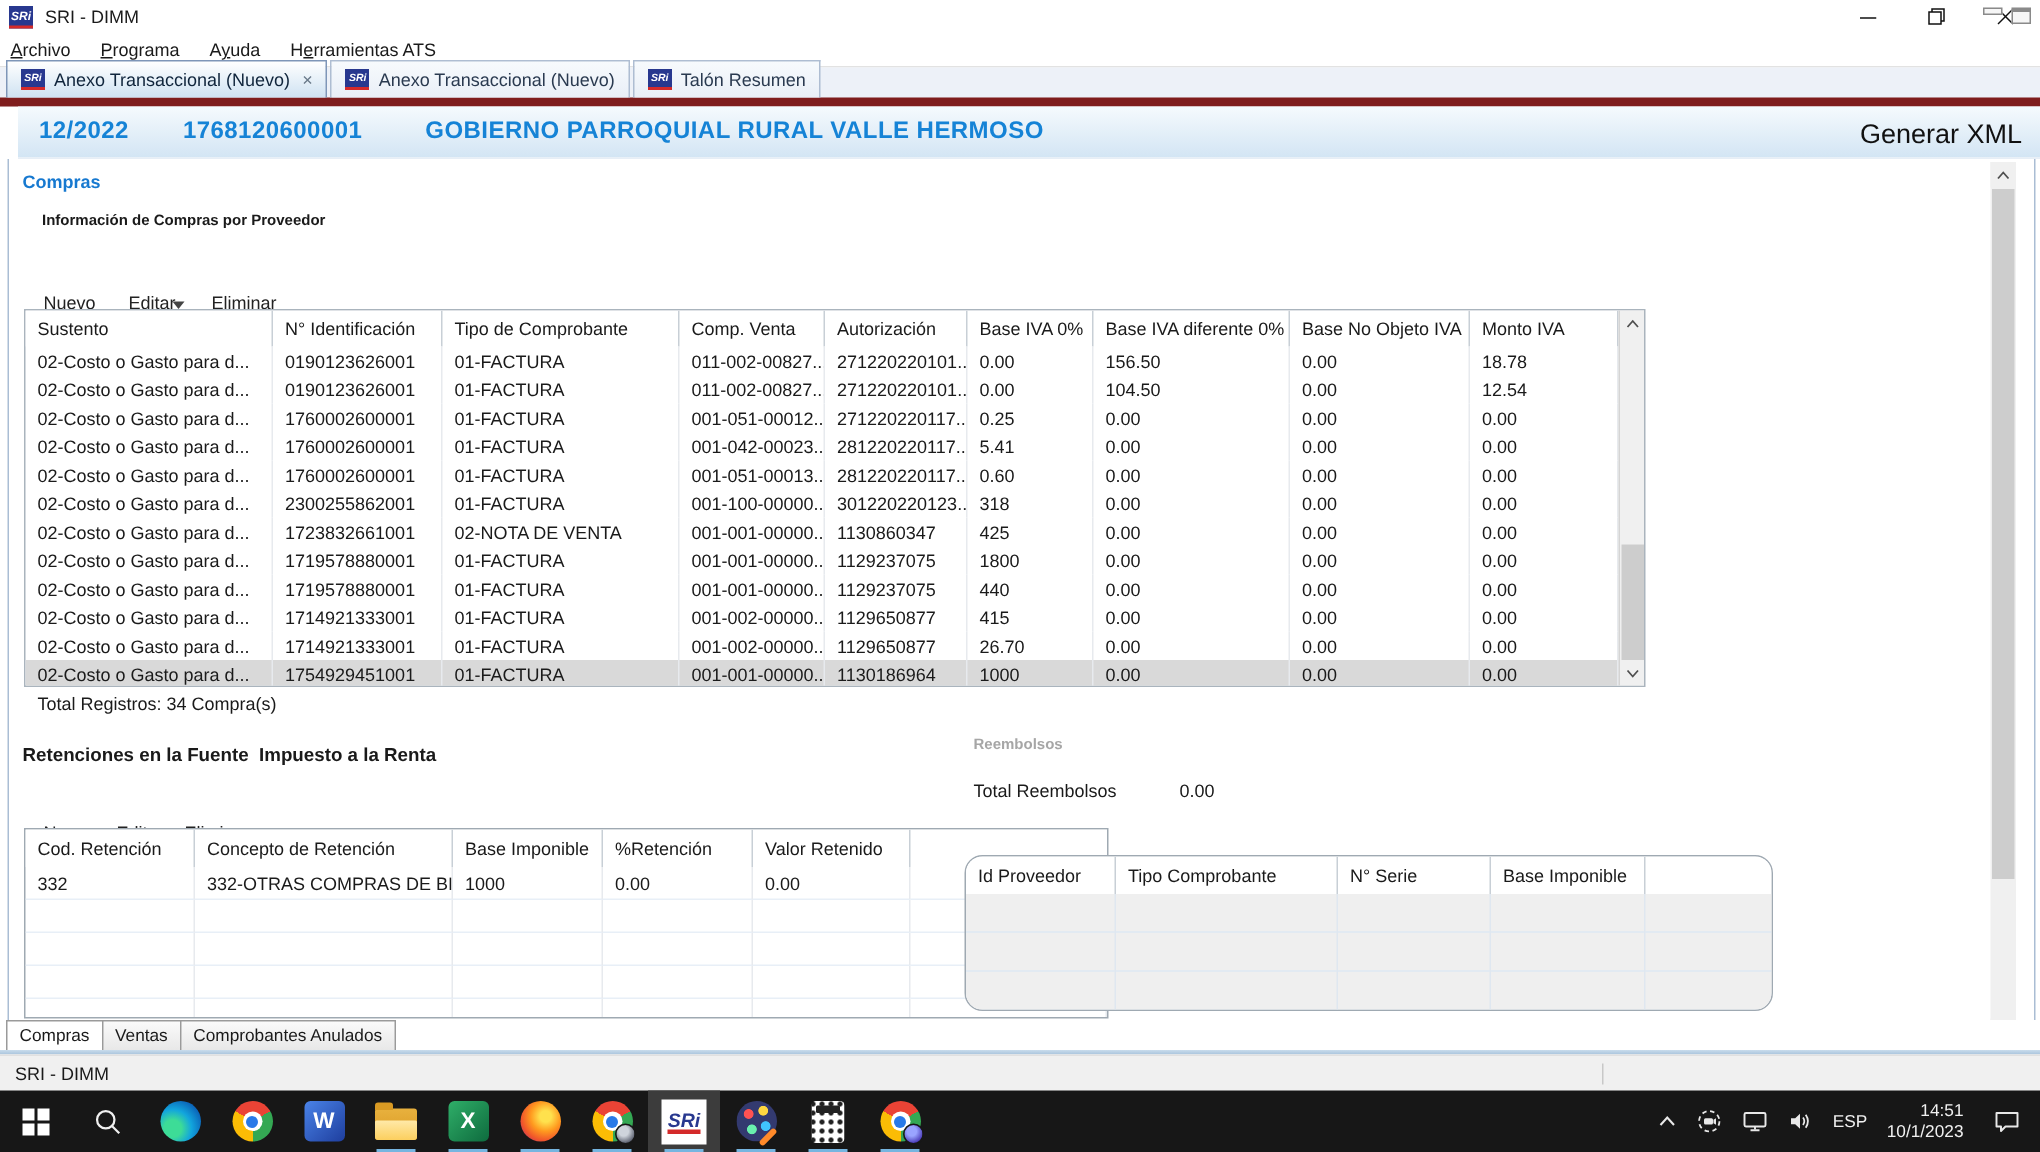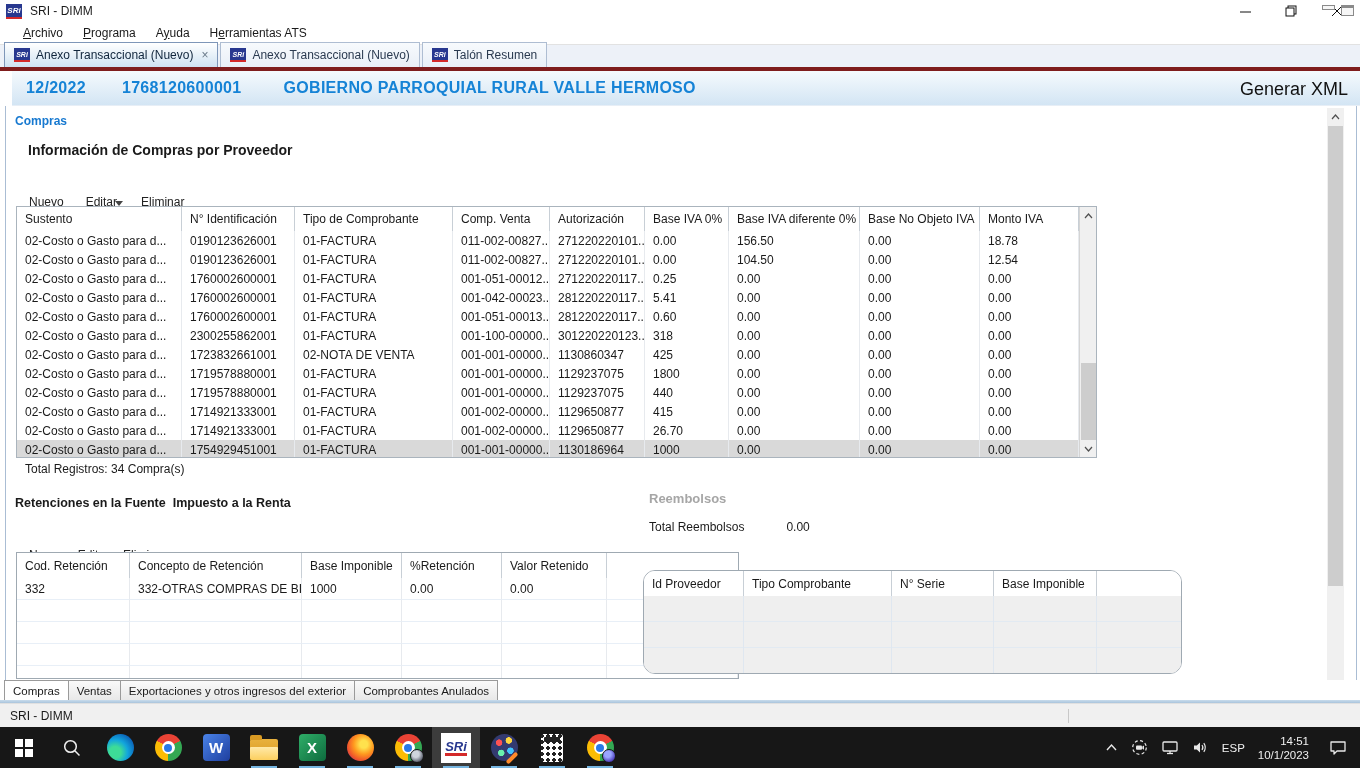--- a/index.html
+++ b/index.html
@@ -10,26 +10,26 @@
   
   .titlebar { position:absolute; top:0; left:0; right:0; height:22px; background:#fff; display:flex; align-items:center; }
   .sri-logo { width:16px; height:15px; background:#28388f; color:#fff; font-style:italic; font-weight:bold;
               font-size:8px; display:flex; align-items:center; justify-content:center; margin-left:6px;
               border-bottom:2px solid #d42a2a; }
   .win-title { margin-left:8px; font-size:12px; }
   .win-controls { margin-left:auto; display:flex; height:100%; }
   .win-btn { width:46px; height:22px; display:flex; align-items:center; justify-content:center; }
 
   
-  .menubar { position:absolute; top:22px; left:0; right:0; height:23px; background:#fff; border-bottom:1px solid #e2e2e2; display:flex; align-items:center; padding-left:16px; }
+  .menubar { position:absolute; top:22px; left:0; right:0; height:23px; background:#fff; border-bottom:1px solid #e2e2e2; display:flex; align-items:center; padding-left:0; }
   .menu-item { padding:3px 7px; margin-right:6px; }
   .menu-item u { text-decoration:underline; }
 
   
-  .tabbar { position:absolute; top:45px; left:0; right:0; height:26px; background:#edf1f8; border-bottom:4px solid #7f1d1d; display:flex; align-items:flex-end; padding-left:4px; }
+  .tabbar { position:absolute; top:45px; left:0; right:0; height:26px; background:#edf1f8; border-bottom:6px solid #7f1d1d; display:flex; align-items:flex-end; padding-left:4px; }
   .tab { display:inline-flex; align-items:center; height:25px; padding:0 9px; margin-right:2px;
          border:1px solid #aebdd2; border-bottom:none; background:linear-gradient(#f7fafd,#e9eff7); color:#2a3a50; white-space:nowrap; }
   .tab.active { background:linear-gradient(#ffffff,#cfe2f2); border-color:#7e96b8; color:#10253c; }
   .sri-mini { width:16px; height:14px; background:#28388f; color:#fff; font-style:italic; font-weight:bold; font-size:7px;
               display:inline-flex; align-items:center; justify-content:center; border-bottom:2px solid #d42a2a; margin-right:6px; }
   .tab-close { display:none; margin-left:8px; color:#6a7a8a; font-size:12px; line-height:10px; }
   .tab.closable .tab-close { display:inline; }
   .pane-ctrls { position:absolute; right:6px; top:5px; display:flex; gap:6px; }
   .pane-min { width:13px; height:5px; border:1px solid #8a8a8a; background:#f6f6f6; }
   .pane-max { width:13px; height:11px; border:1px solid #8a8a8a; background:#f6f6f6; border-top:3px solid #8a8a8a; }
@@ -38,21 +38,21 @@
   .doc-header { position:absolute; top:71px; left:12px; right:0; height:35px; background:linear-gradient(#f5fafd,#d3e5f4);
                 display:flex; align-items:center; border-bottom:1px solid #e7eef6; }
   .dh-period { margin-left:14px; } .dh-ruc { margin-left:36px; } .dh-name { margin-left:42px; }
   .dh-blue { color:#1583d6; font-weight:bold; font-size:16px; letter-spacing:.3px; }
   .dh-action { margin-left:auto; margin-right:12px; align-self:flex-end; padding-bottom:5px; font-size:18px; color:#111; }
 
   
   .panel { position:absolute; top:106px; left:5px; width:1352px; height:596px; background:#fff;
            border-left:1px solid #aabdd4; border-right:1px solid #aabdd4; }
   .section-title { position:absolute; left:9px; top:8px; color:#1779d0; font-weight:bold; font-size:12px; }
-  .info-title { position:absolute; left:22px; top:36px; font-weight:bold; font-size:14px; }
+  .info-title { position:absolute; left:22px; top:36px; font-weight:bold; font-size:10px; }
 
   .toolbar { position:absolute; display:flex; align-items:center; font-size:12px; color:#222;margin-top:20px; }
   .tb-item { margin-right:22px; display:inline-flex; align-items:center; }
   .caret { width:0; height:0; border-left:4px solid transparent; border-right:4px solid transparent; border-top:5px solid #444; margin:2px 18px 0 -12px; }
 
   .filter-group { position:absolute; left:728px; top:63px; display:flex; align-items:center; }
   .filter-label { margin-right:7px; }
   .filter-input { width:102px; height:23px; border:1px solid #7a8a99; background:#fff; font-family:inherit; font-size:12px; padding:0 4px; }
   .search-btn { width:25px; height:25px; margin-left:7px; border:1px solid #8a9aaa; background:linear-gradient(#ffffff,#e6e6e6); display:flex; align-items:center; justify-content:center; }
 
@@ -84,21 +84,21 @@
 
   
   .ret-title { position:absolute; left:9px; top:390px; font-weight:bold; font-size:12.5px; white-space:pre; }
   .ret-table { left:10px; top:446px; width:723px; height:127px; }
   .rgrid { grid-template-columns:113px 172px 100px 100px 105px 1fr; }
   .ret-table .thead { height:25px; }
   .ret-table .tr { height:22px; }
   .ret-table .tr .td { border-bottom:1px solid #e8eff7; }
 
   
-  .reemb-title { position:absolute; left:643px; top:385px; font-weight:bold; font-size:13px; color:#a6a6a6; }
+  .reemb-title { position:absolute; left:643px; top:385px; font-weight:bold; font-size:10px; color:#a6a6a6; }
   .reemb-total { position:absolute; left:643px; top:414px; display:flex; }
   .reemb-total .val { margin-left:42px; }
   .reemb-table { left:637px; top:464px; width:539px; height:104px;border-radius:12px; }
   .mgrid { grid-template-columns:100px 148px 102px 103px 1fr; }
   .reemb-table .thead { height:25px; }
   .reemb-body { position:absolute; top:25px; bottom:0; left:0; right:0; background:#efefef; display:grid; }
   .reemb-body .td { border-right:1px solid #dfe7f0; height:100%; }
   .reemb-body-lines { background-image:repeating-linear-gradient(#efefef 0 25px, #e2eaf2 25px 26px); }
 
   
@@ -507,23 +507,20 @@
 
   <div class="bottom-tabs">
 
   <div class="btab active">
         <span>Compras</span>
       </div>
       <div class="btab">
         <span>Ventas</span>
       </div>
       <div class="btab">
-        <span>Exportaciones y otros ingresos del exterior</span>
-      </div>
-      <div class="btab">
         <span>Comprobantes Anulados</span>
       </div>
     </div>
   <div class="tabs-underline"></div>
 
   <div class="statusbar">
     <span class="status-text">SRI - DIMM</span>
     <div class="status-sep"></div>
   </div>
 

